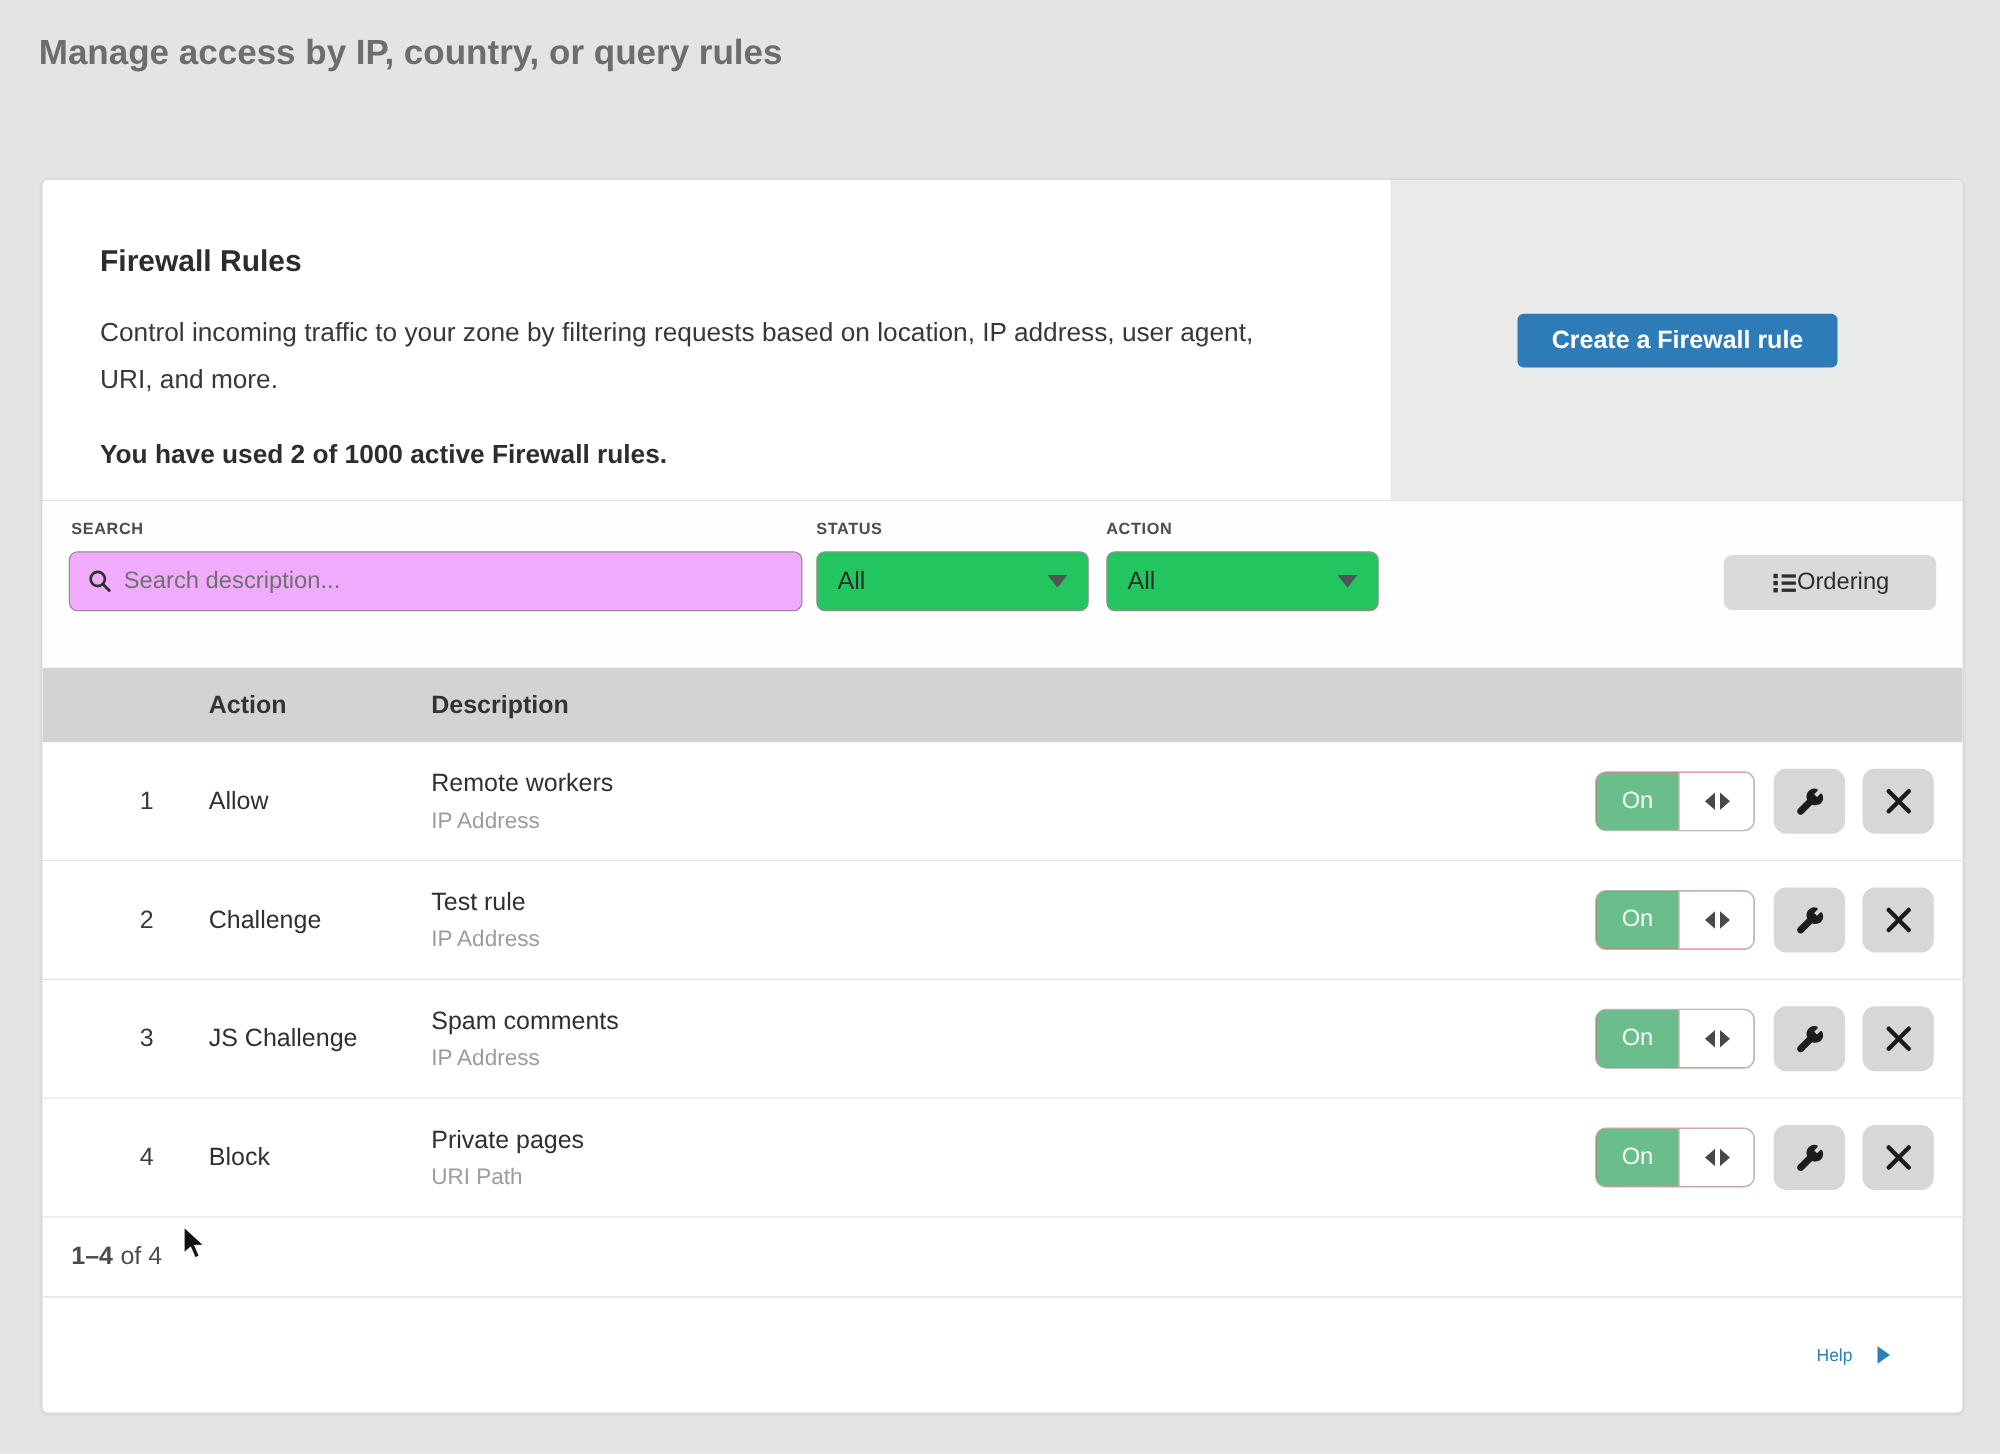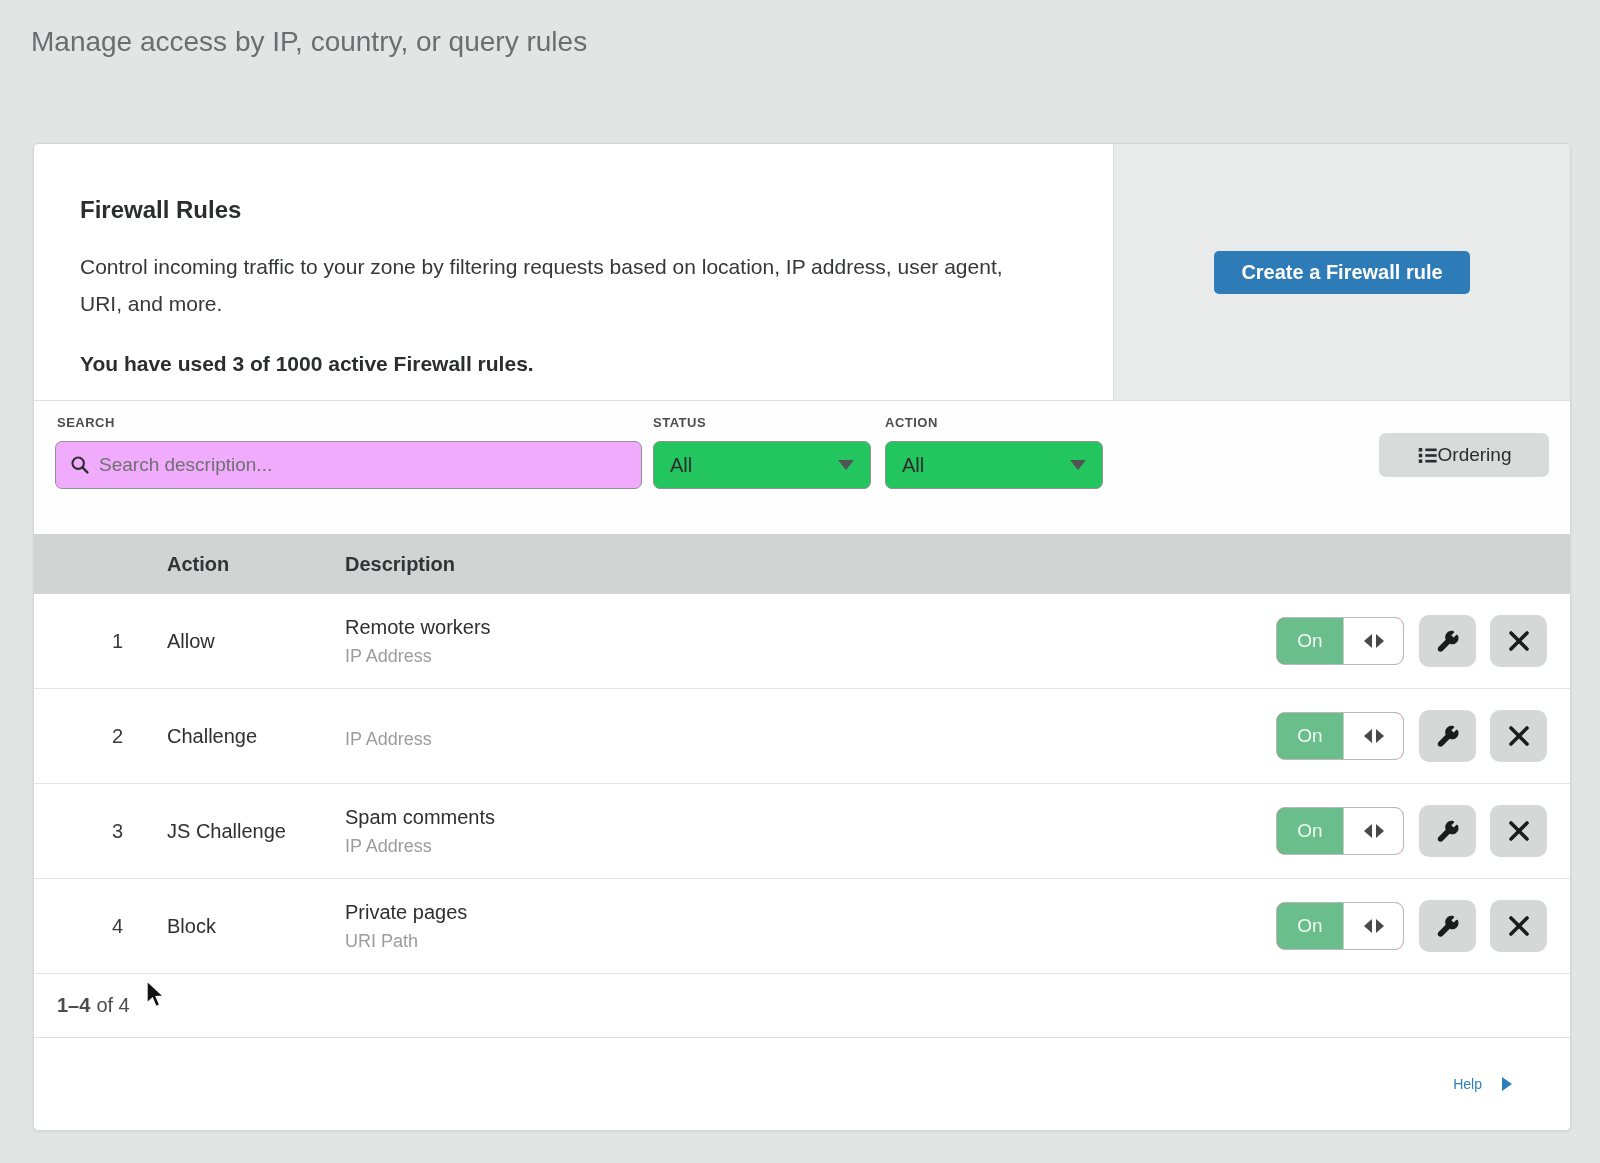--- a/index.html
+++ b/index.html
@@ -8,21 +8,21 @@
     font-family:"Liberation Sans", sans-serif;
     background:#e3e4e4;
     overflow:hidden;
     position:relative;
   }
   .page { position:absolute; inset:0; }
 
   
   .page-header { padding:6px 0 0 31px; }
   .page-title { font-size:40px; font-weight:400; color:#2f2f31; letter-spacing:.2px; }
-  .page-subtitle { margin-top:20px; font-size:28px; font-weight:400; color:#6c6d6e; }
+  .page-subtitle { margin-top:20px; font-size:28px; font-weight:700; color:#6c6d6e; }
 
   
   .card {
     position:absolute; left:33px; top:143px;
     width:1538px; height:988px;
     background:#ffffff;
     border:1px solid #d6d6d6;
     border-radius:5px;
     box-shadow:0 1px 3px rgba(0,0,0,.07);
     overflow:hidden;
@@ -73,21 +73,21 @@
     font-size:20px; color:#2e2e2e; cursor:pointer;
   }
   .sel-status { left:619px; }
   .sel-action { left:851px; }
   .caret {
     margin-left:auto; width:0; height:0;
     border-left:8px solid transparent; border-right:8px solid transparent;
     border-top:10px solid #515254;
   }
   .ordering-btn {
-    position:absolute; left:1345px; top:32px; width:170px; height:44px;
+    position:absolute; left:1345px; top:43px; width:170px; height:44px;
     background:#d9dadA; border:none; border-radius:7px;
     font-family:"Liberation Sans", sans-serif;
     font-size:19px; color:#2c2d2e;
     display:flex; align-items:center; justify-content:center; 
     cursor:pointer;
   }
 
   
   .thead {
     height:60px; flex:0 0 auto; background:#d2d3d3;
@@ -166,21 +166,21 @@
   <div class="page-header">
     <div class="page-subtitle">Manage access by IP, country, or query rules</div>
   </div>
 
   <div class="card">
 
     <div class="card-top">
       <div class="intro">
         <div class="intro-heading">Firewall Rules</div>
         <div class="intro-desc">Control incoming traffic to your zone by filtering requests based on location, IP address, user agent, URI, and more.</div>
-        <div class="intro-usage">You have used 3 of 1000 active Firewall rules.</div>
+        <div class="intro-usage">You have used 2 of 1000 active Firewall rules.</div>
       </div>
       <div class="create-panel">
         <button class="create-btn">Create a Firewall rule</button>
       </div>
     </div>
 
     <div class="filters">
       <div class="filter-label lbl-search">SEARCH</div>
       <div class="search-box">
         <svg width="20" height="20" viewBox="0 0 20 20">
@@ -248,20 +248,21 @@
             <line x1="19" y1="3" x2="3" y2="19" stroke="#1c1c1c" stroke-width="3.6" stroke-linecap="round"></line>
           </svg>
         </button>
       </div>
     </div>
 
     <div class="rule-row">
       <div class="c-num rule-num">2</div>
       <div class="c-action rule-action">Challenge</div>
       <div class="c-desc">
+        <div class="rule-desc-title">Test rule</div>
         <div class="rule-desc-sub">IP Address</div>
       </div>
       <div class="c-controls">
         <div class="toggle">
           <div class="toggle-on">On</div>
           <div class="toggle-handle">
             <span class="tri-left"></span>
             <span class="tri-right"></span>
           </div>
         </div>

